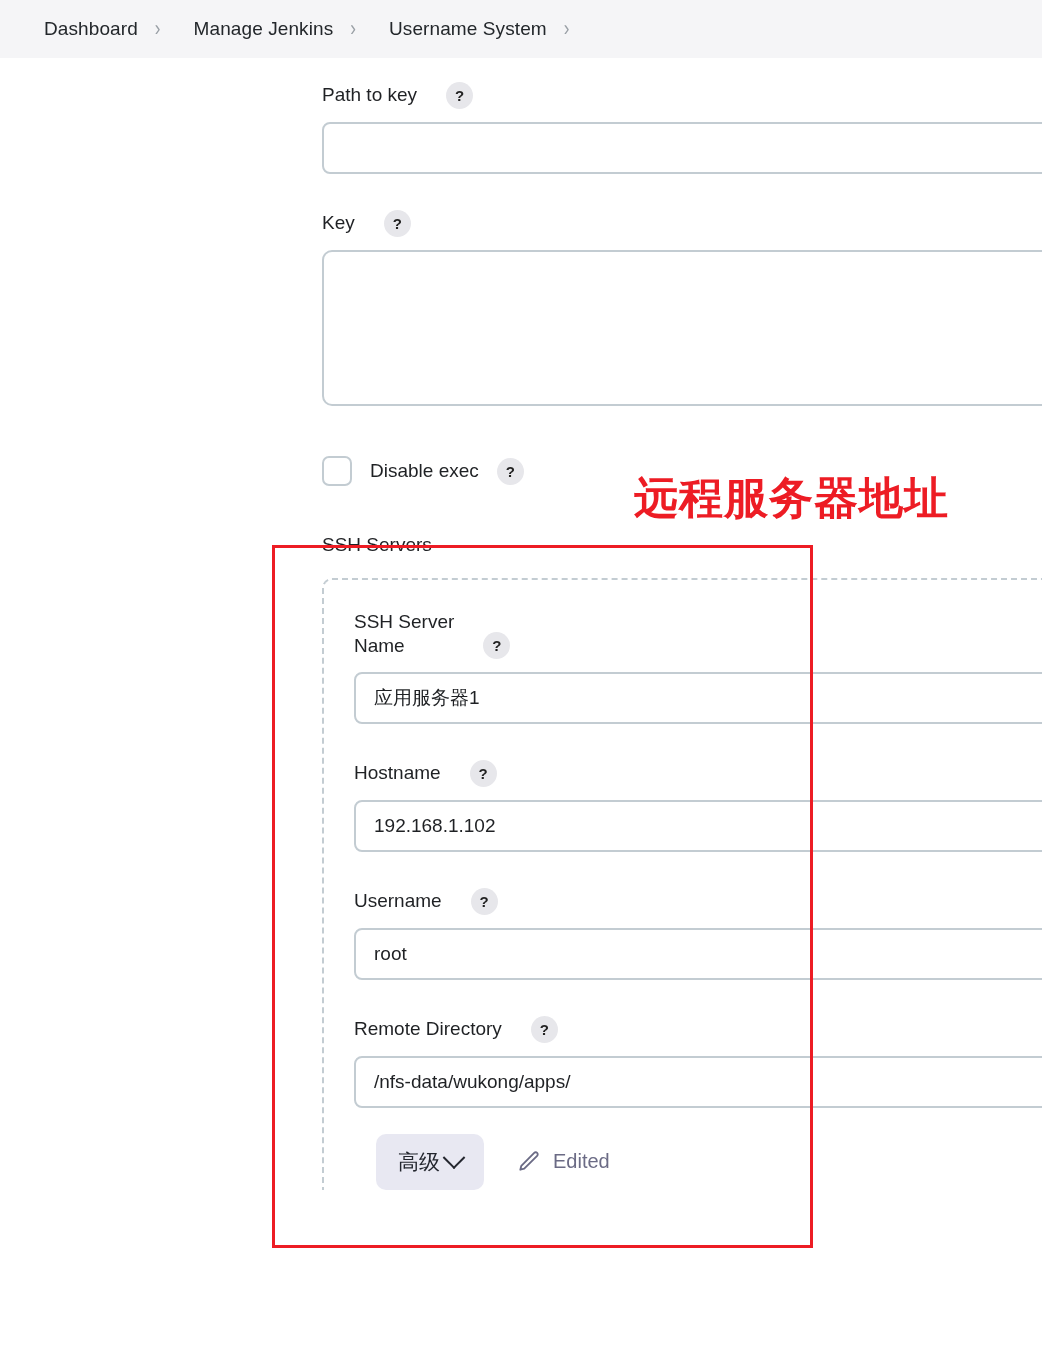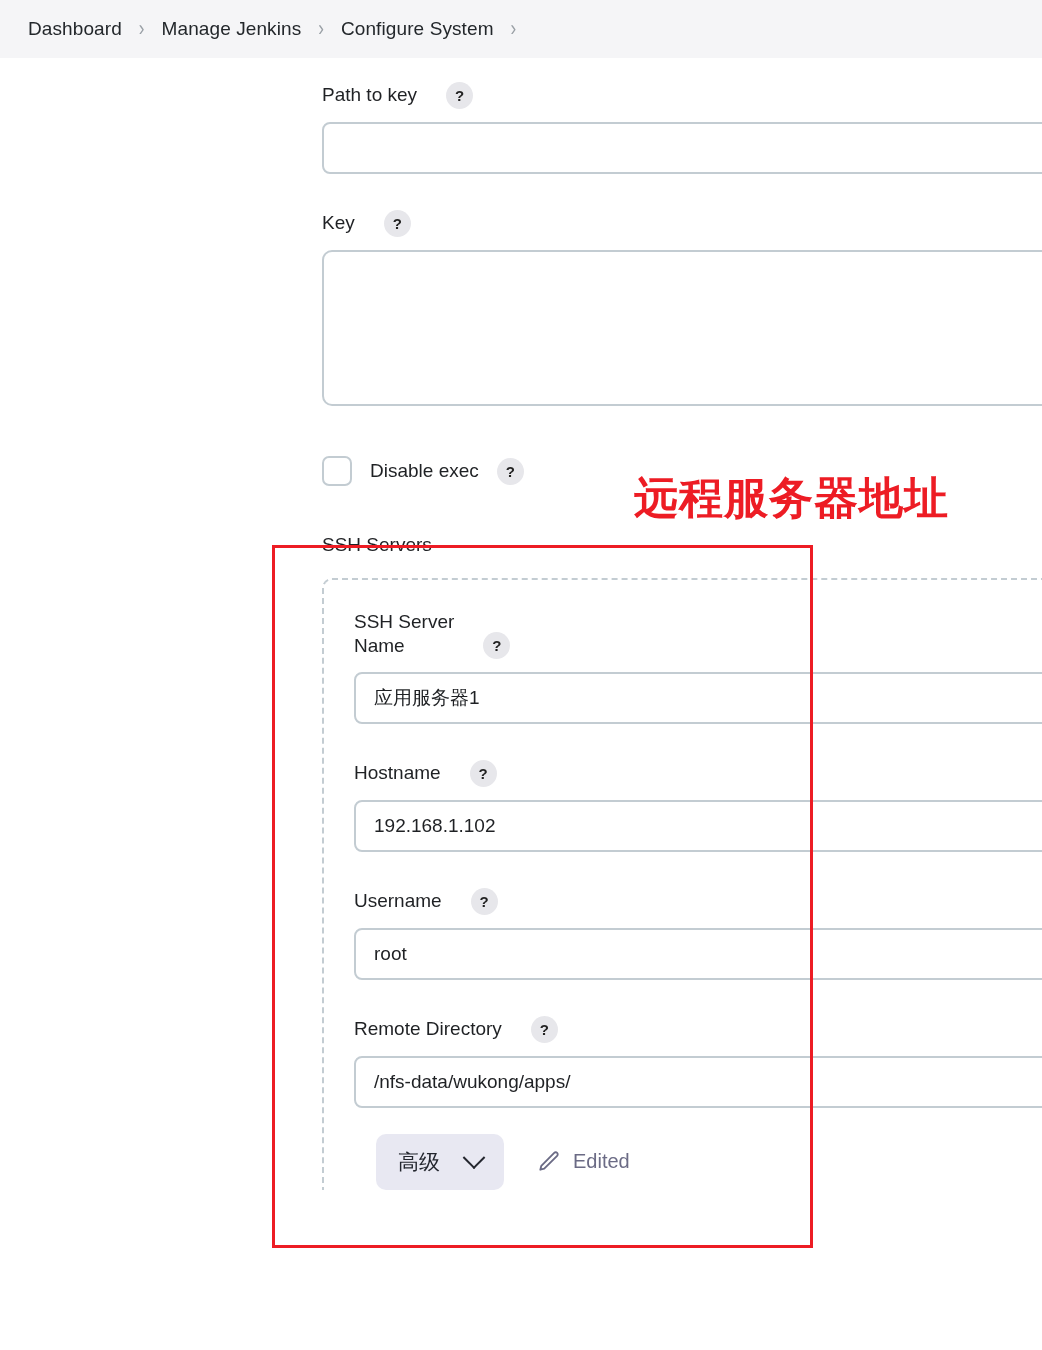--- a/index.html
+++ b/index.html
@@ -23,20 +23,21 @@
     display: flex;
     align-items: center;
     padding-left: 28px;
     box-sizing: border-box;
     font-size: 19px;
     color: #23272b;
   }
   .crumb {
     white-space: nowrap;
     letter-spacing: 0.1px;
+    margin-left: 16px;
   }
   .crumb-sep {
     color: #9aa0a6;
     font-size: 17px;
     margin: 0 17px;
     line-height: 1;
     display: inline-block;
     transform: scaleY(1.25);
   }
 
@@ -170,21 +171,21 @@
     margin-left: 22px;
   }
   .advanced-btn {
     background: #e8e8f2;
     border: none;
     border-radius: 10px;
     padding: 0 22px;
     height: 56px;
     display: inline-flex;
     align-items: center;
-    gap: 26px;
+    gap: 6px;
     font-size: 21px;
     color: #23262e;
     cursor: pointer;
     font-family: "Liberation Sans", sans-serif;
   }
   .chev {
     display: inline-block;
     width: 14px;
     height: 14px;
     border-right: 2.6px solid #23262e;
@@ -202,21 +203,21 @@
   .edited-group svg { display: block; }
 </style>
 </head>
 <body>
 
 <div class="breadcrumb-bar">
   <span class="crumb">Dashboard</span>
   <span class="crumb-sep">›</span>
   <span class="crumb">Manage Jenkins</span>
   <span class="crumb-sep">›</span>
-  <span class="crumb">Configure System</span>
+  <span class="crumb">Username System</span>
   <span class="crumb-sep">›</span>
 </div>
 
 <div class="annotation-text">远程服务器地址</div>
 <div class="annotation-box"></div>
 
 <div class="content">
 
   <div class="grp" style="padding-top:24px;">
     <div class="field-label">

